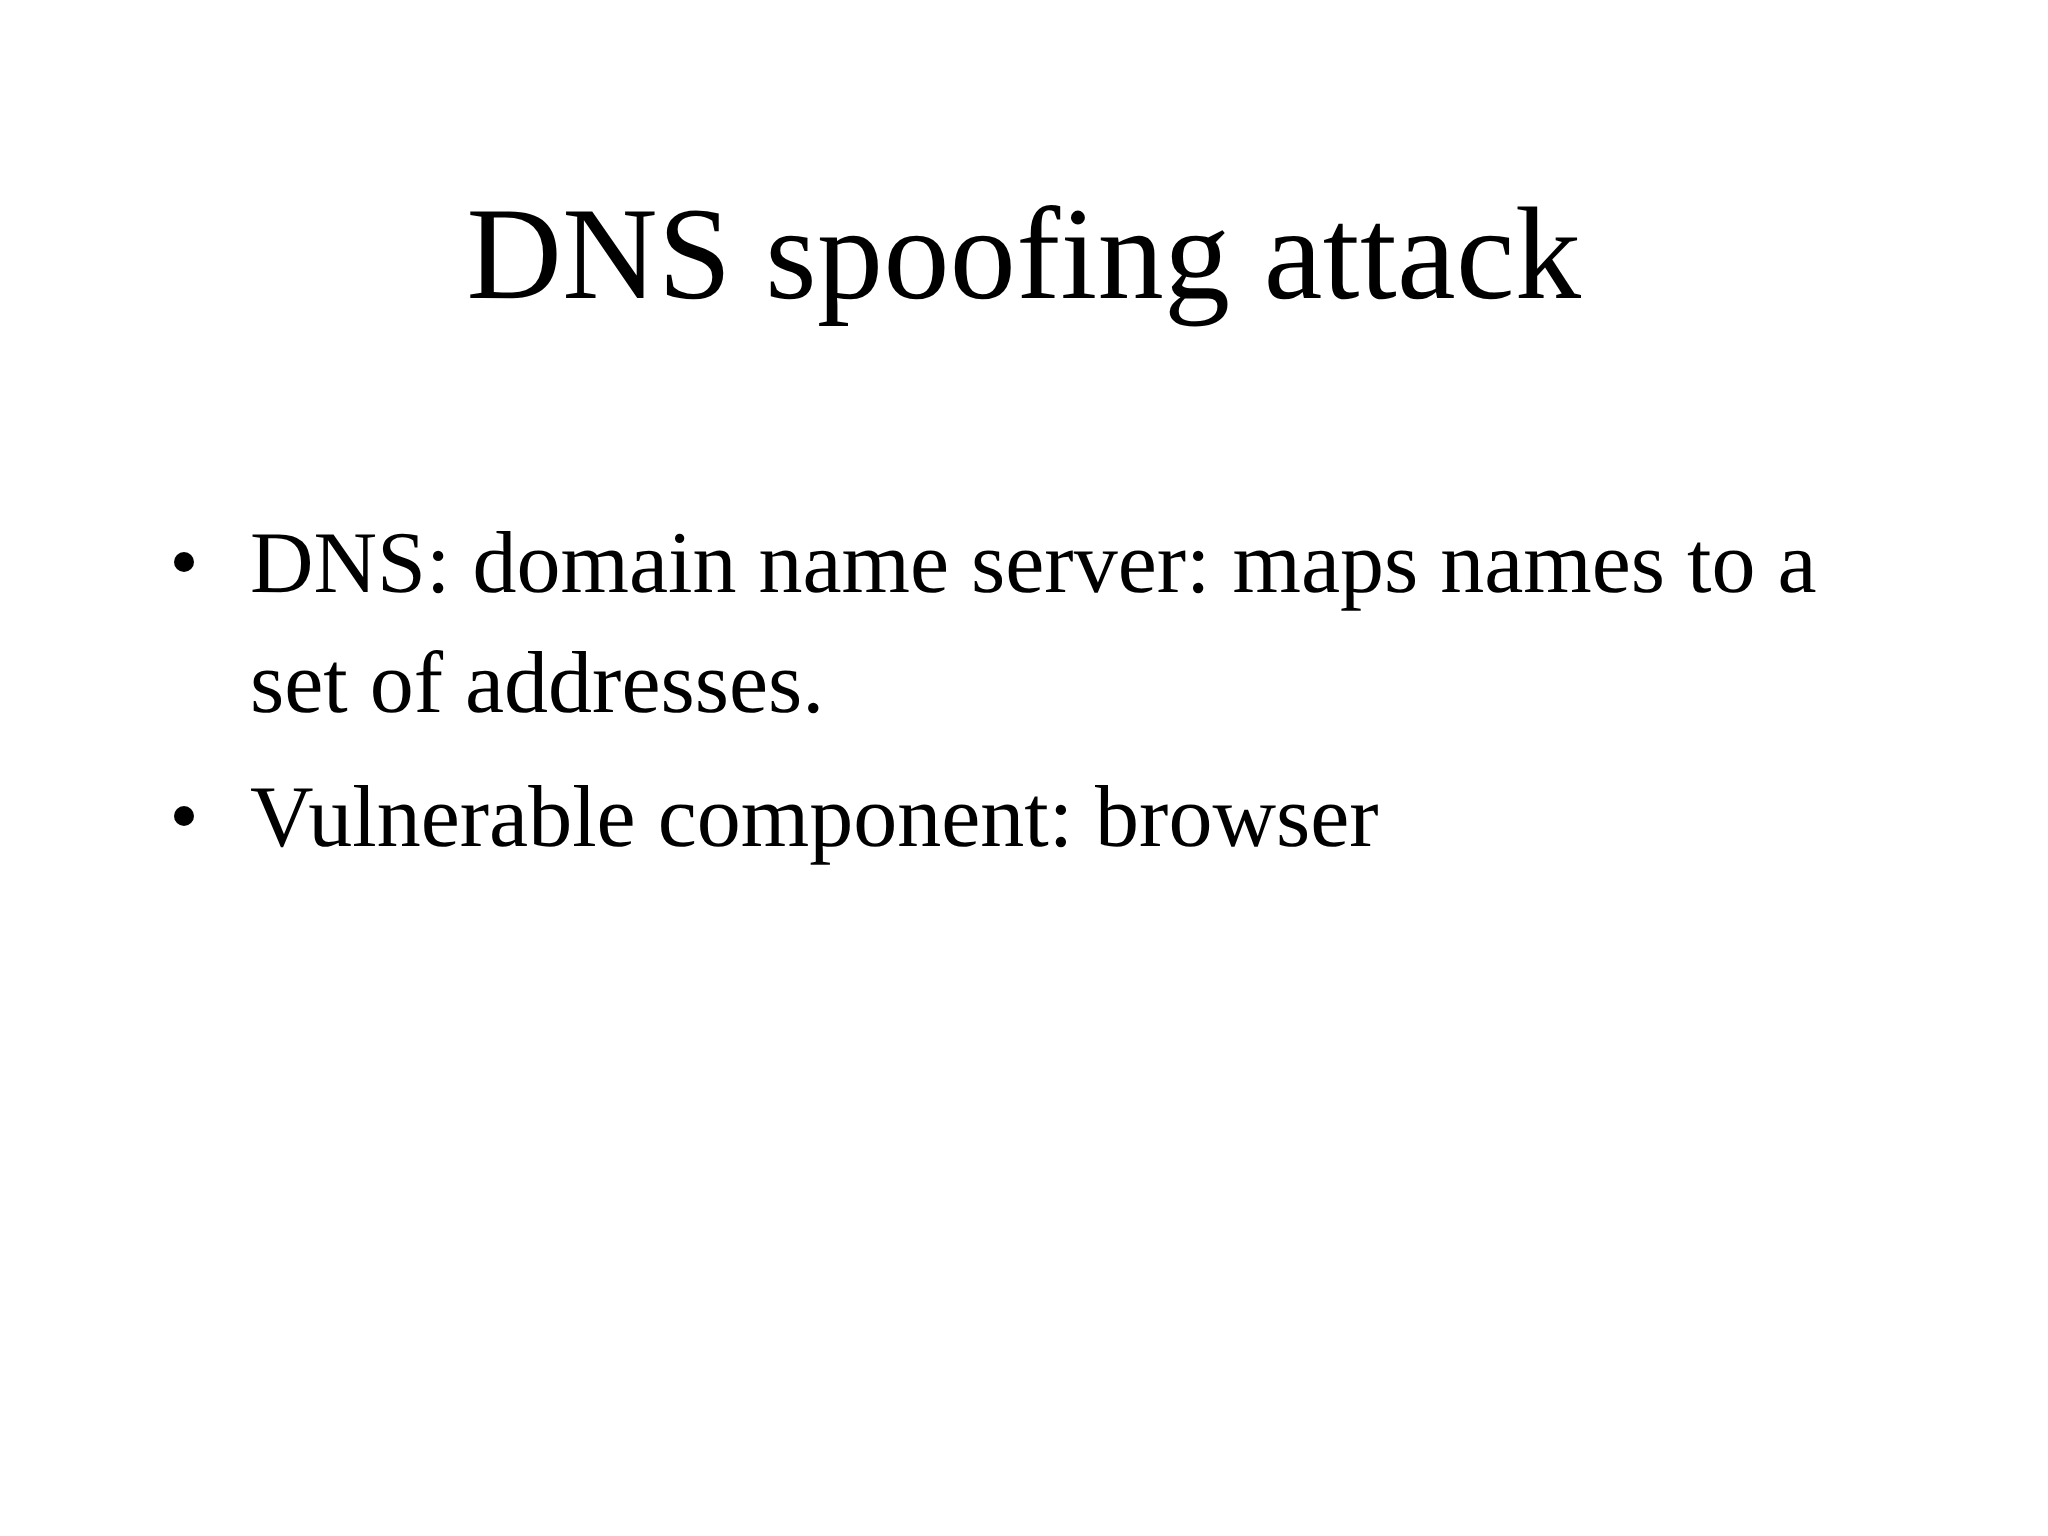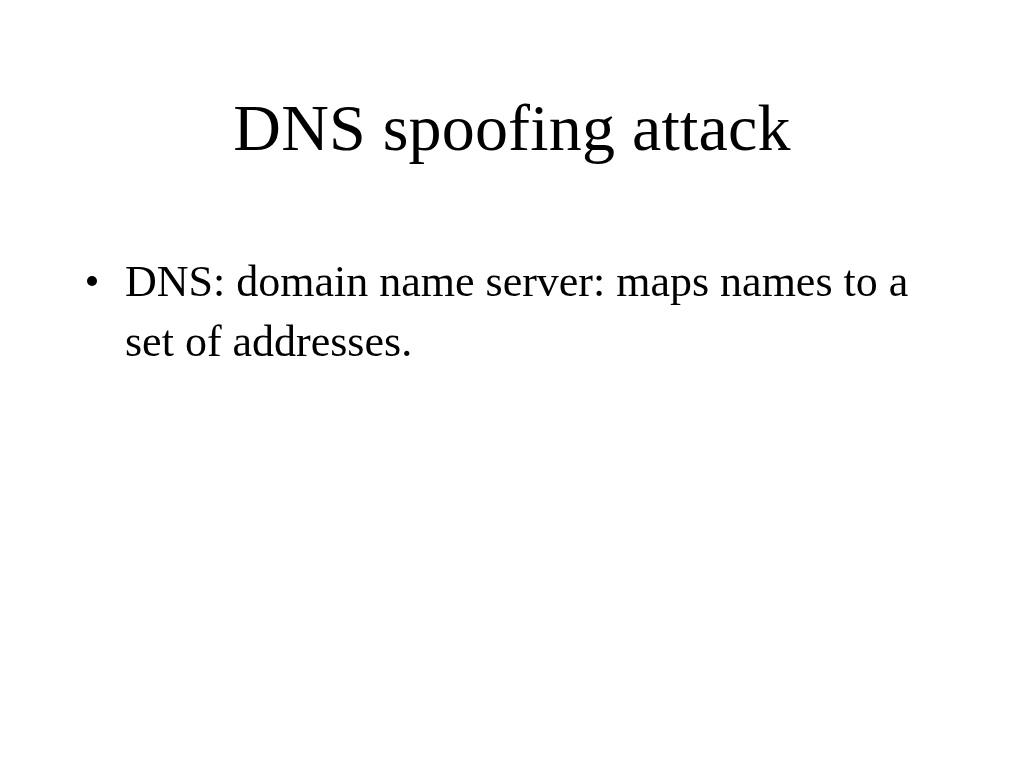--- a/index.html
+++ b/index.html
@@ -99,18 +99,22 @@
 
   <div class="slide-body">
     <ul class="bullet-list">
 
       <li class="bullet-item wraps">
         <span class="bullet-marker"></span>
         <span class="bullet-text">DNS: domain name server: maps names to a set of addresses.</span>
       </li>
 
 
+      <li class="bullet-item">
+        <span class="bullet-marker"></span>
+        <span class="bullet-text">Vulnerable component: browser</span>
+      </li>
 
 
     </ul>
   </div>
 
 </div>
 
 </body></html>

